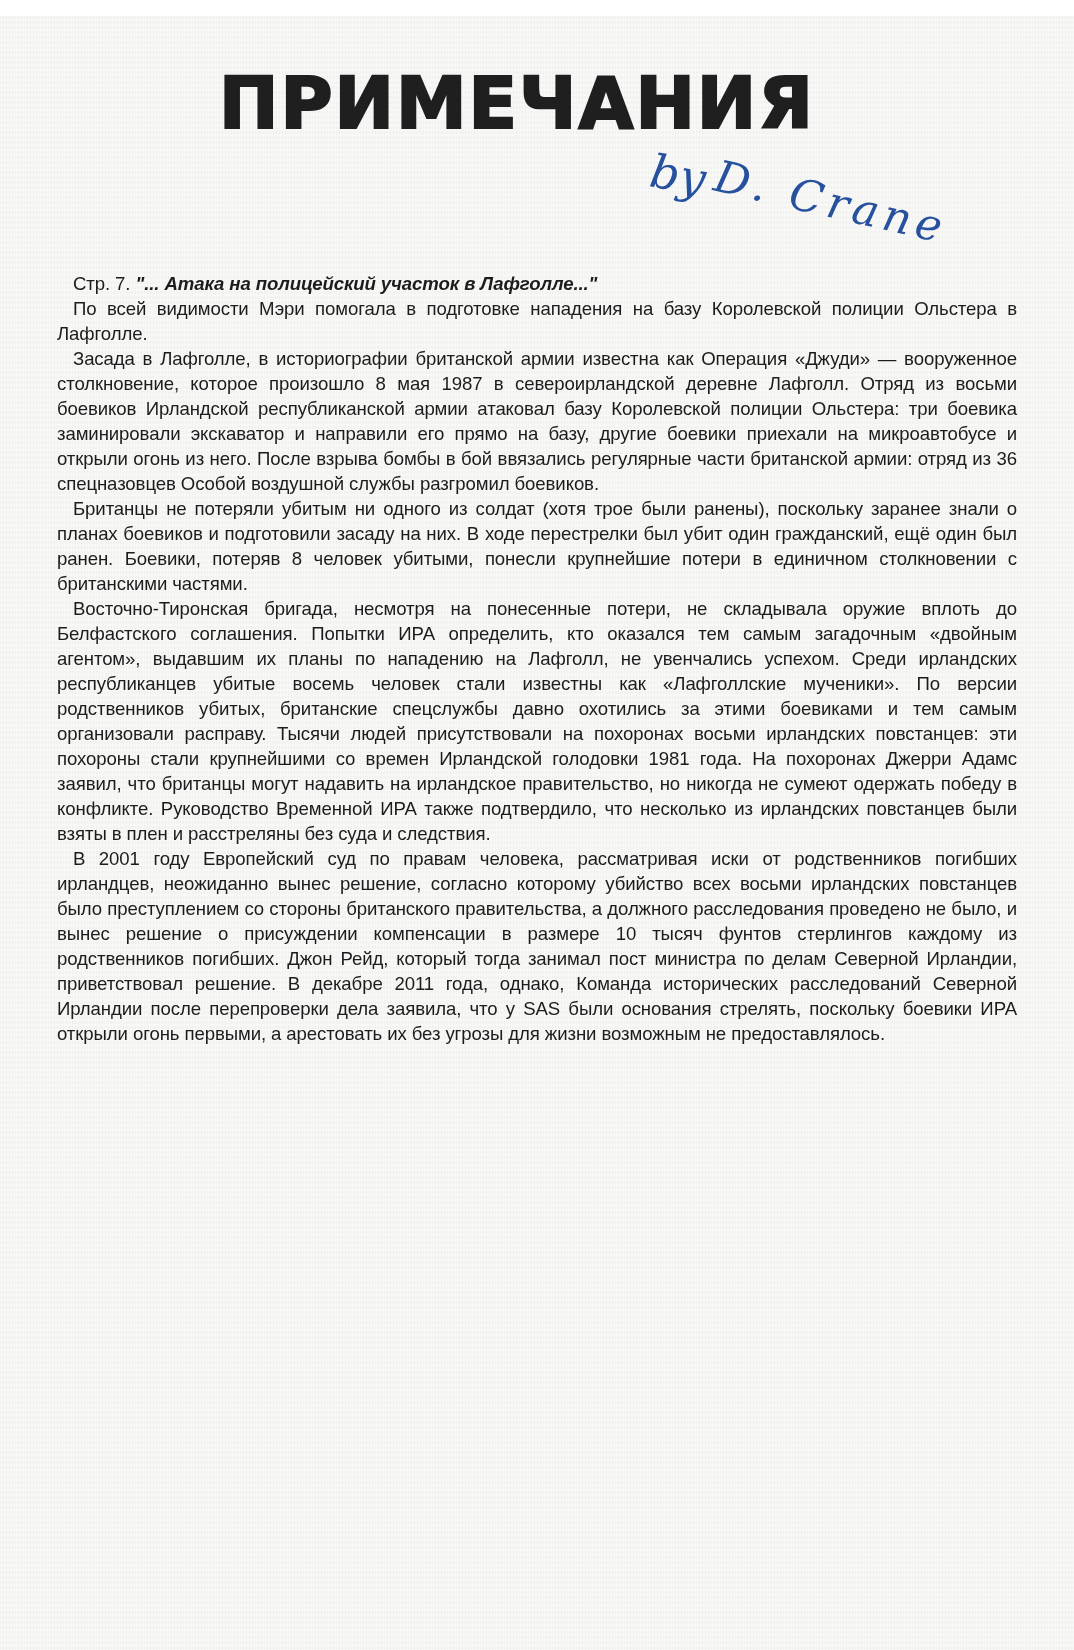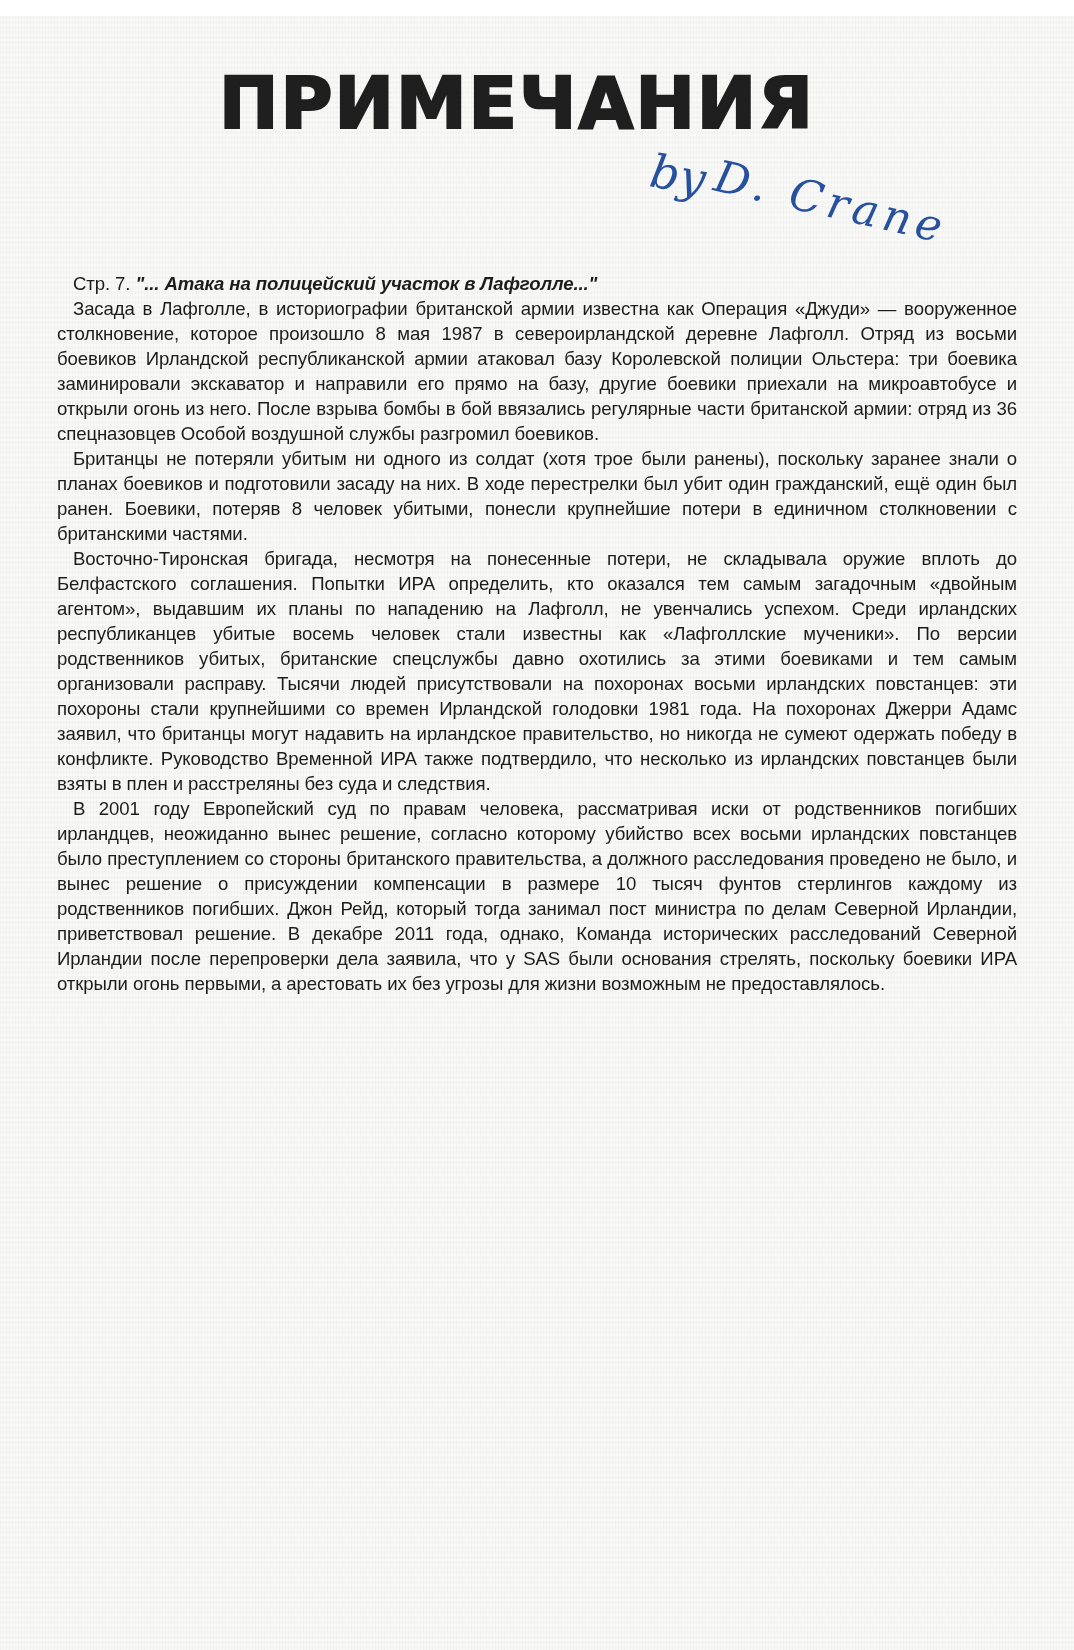--- a/index.html
+++ b/index.html
@@ -80,19 +80,20 @@
   <div class="signature">
     <svg width="330" height="130" viewBox="0 0 330 130">
       <text class="sig-by" x="28" y="62" transform="rotate(10 28 62)">by</text>
       <text class="sig-name" x="92" y="66" transform="rotate(13 92 66)">D. Crane</text>
     </svg>
   </div>
 
   <div class="note-text">
     <p class="note-heading"><span>Стр. 7. </span><span class="quote">"... Атака на полицейский участок в Лафголле..."</span></p>
 
+    <p>По всей видимости Мэри помогала в подготовке нападения на базу Королевской полиции Ольстера в Лафголле.</p>
     <p>Засада в Лафголле, в историографии британской армии известна как Операция «Джуди» — вооруженное столкновение, которое произошло 8 мая 1987 в североирландской деревне Лафголл. Отряд из восьми боевиков Ирландской республиканской армии атаковал базу Королевской полиции Ольстера: три боевика заминировали экскаватор и направили его прямо на базу, другие боевики приехали на микроавтобусе и открыли огонь из него. После взрыва бомбы в бой ввязались регулярные части британской армии: отряд из 36 спецназовцев Особой воздушной службы разгромил боевиков.</p>
     <p>Британцы не потеряли убитым ни одного из солдат (хотя трое были ранены), поскольку заранее знали о планах боевиков и подготовили засаду на них. В ходе перестрелки был убит один гражданский, ещё один был ранен. Боевики, потеряв 8 человек убитыми, понесли крупнейшие потери в единичном столкновении с британскими частями.</p>
     <p>Восточно-Тиронская бригада, несмотря на понесенные потери, не складывала оружие вплоть до Белфастского соглашения. Попытки ИРА определить, кто оказался тем самым загадочным «двойным агентом», выдавшим их планы по нападению на Лафголл, не увенчались успехом. Среди ирландских республиканцев убитые восемь человек стали известны как «Лафголлские мученики». По версии родственников убитых, британские спецслужбы давно охотились за этими боевиками и тем самым организовали расправу. Тысячи людей присутствовали на похоронах восьми ирландских повстанцев: эти похороны стали крупнейшими со времен Ирландской голодовки 1981 года. На похоронах Джерри Адамс заявил, что британцы могут надавить на ирландское правительство, но никогда не сумеют одержать победу в конфликте. Руководство Временной ИРА также подтвердило, что несколько из ирландских повстанцев были взяты в плен и расстреляны без суда и следствия.</p>
     <p>В 2001 году Европейский суд по правам человека, рассматривая иски от родственников погибших ирландцев, неожиданно вынес решение, согласно которому убийство всех восьми ирландских повстанцев было преступлением со стороны британского правительства, а должного расследования проведено не было, и вынес решение о присуждении компенсации в размере 10 тысяч фунтов стерлингов каждому из родственников погибших. Джон Рейд, который тогда занимал пост министра по делам Северной Ирландии, приветствовал решение. В декабре 2011 года, однако, Команда исторических расследований Северной Ирландии после перепроверки дела заявила, что у SAS были основания стрелять, поскольку боевики ИРА открыли огонь первыми, а арестовать их без угрозы для жизни возможным не предоставлялось.</p>
   </div>
 
 </div>
 
 </body></html>

